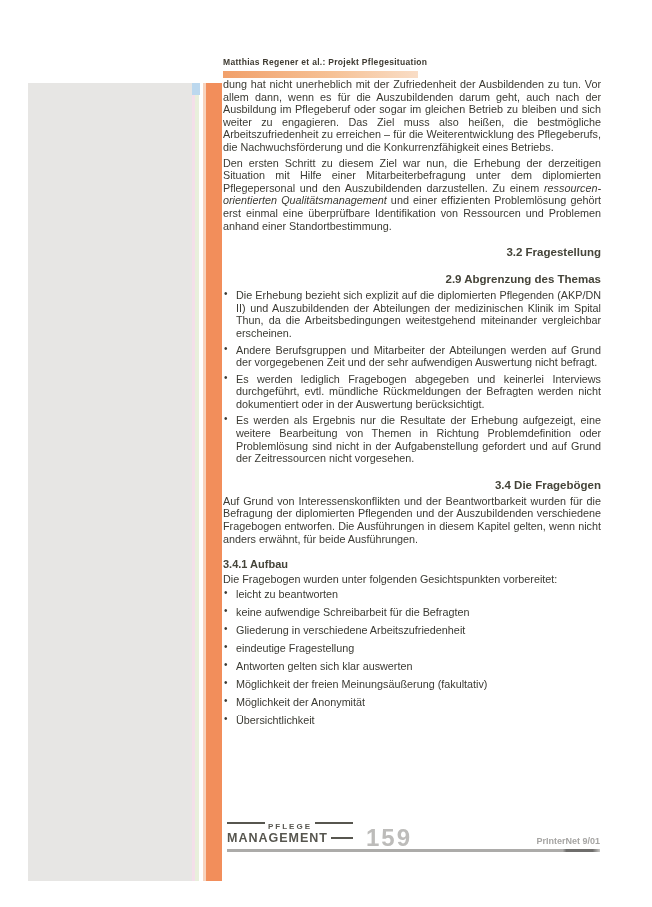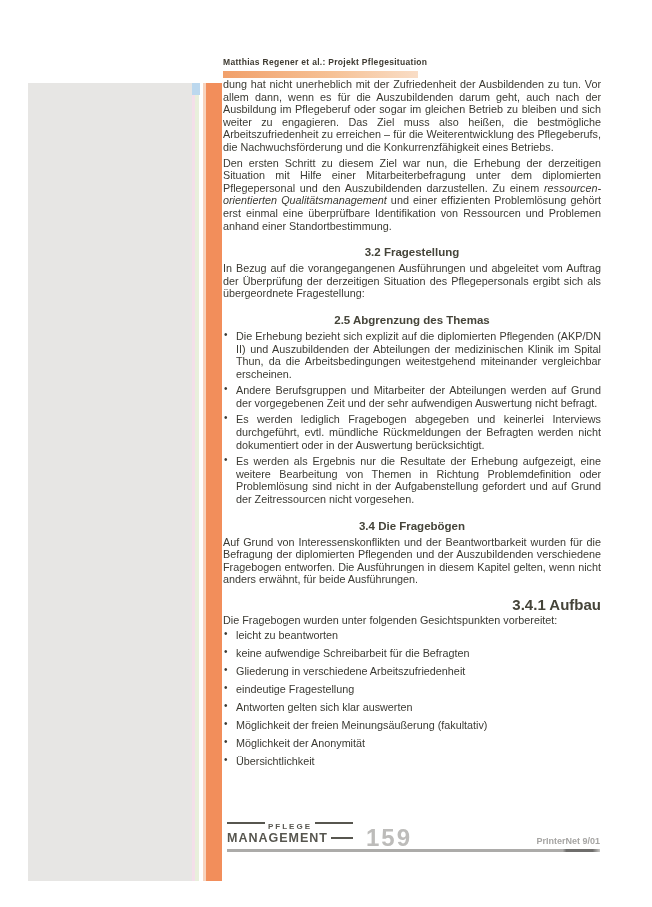--- a/index.html
+++ b/index.html
@@ -27,25 +27,25 @@
 
   
   .content {
     position:absolute; left:223px; top:78px; width:378px;
     font-size:10.8px; line-height:12.6px; color:#3B3A33; text-align:justify;
   }
   .content p { margin:0 0 3px 0; }
   .content p.tight { margin:0; }
   h2.sec {
     font-size:11.5px; line-height:13px; font-weight:bold; color:#454439;
-    margin:14px 0 3px 0; text-align:center;
+    margin:14px 0 3px 0; text-align:right;
   }
   h3.subsec {
-    font-size:15px; line-height:12px; font-weight:bold; color:#454439;
-    margin:13px 0 3px 0; text-align:right;
+    font-size:11px; line-height:12px; font-weight:bold; color:#454439;
+    margin:13px 0 3px 0; text-align:left;
   }
   .it { font-style:italic; }
   ul.blist { list-style:none; margin:2px 0 3px 0; padding:0; }
   ul.blist li { position:relative; padding-left:13px; margin:0 0 4px 0; }
   ul.blist.wide li { margin:0 0 5.5px 0; }
   ul.blist .dot { position:absolute; left:1px; top:-1px; font-size:10px; color:#3B3A33; }
   ul.blist .btext { display:block; text-align:justify; }
   ul.blist.wide .btext { text-align:left; }
 
   
@@ -85,23 +85,22 @@
     <span class="rh-band"></span>
   </div>
 
   <div class="content">
 
     <p>dung hat nicht unerheblich mit der Zufriedenheit der Ausbildenden zu tun. Vor allem dann, wenn es für die Auszubildenden darum geht, auch nach der Ausbildung im Pflegeberuf oder sogar im gleichen Betrieb zu bleiben und sich weiter zu engagieren. Das Ziel muss also heißen, die bestmögliche Arbeitszufriedenheit zu erreichen – für die Weiterentwicklung des Pflegeberufs, die Nachwuchsförderung und die Konkurrenzfähigkeit eines Betriebs.</p>
 
     <p><span>Den ersten Schritt zu diesem Ziel war nun, die Erhebung der derzeitigen Situation mit Hilfe einer Mitarbeiterbefragung unter dem diplomierten Pflegepersonal und den Auszubildenden darzustellen. Zu einem </span><span class="it">ressourcen-orientierten Qualitätsmanagement</span><span> und einer effizienten Problemlösung gehört erst einmal eine überprüfbare Identifikation von Ressourcen und Problemen anhand einer Standortbestimmung.</span></p>
 
     <h2 class="sec">3.2 Fragestellung</h2>
-    <p class="tight">In Bezug auf die vorangegangenen Ausführungen und abgeleitet vom Auftrag der Überprüfung der derzeitigen Situation des Pflegepersonals ergibt sich als übergeordnete Fragestellung:</p>
 
-    <h2 class="sec">2.5 Abgrenzung des Themas</h2>
+    <h2 class="sec">2.9 Abgrenzung des Themas</h2>
     <ul class="blist">
       <li>
           <span class="dot">•</span>
           <span class="btext">Die Erhebung bezieht sich explizit auf die diplomierten Pflegenden (AKP/DN II) und Auszubildenden der Abteilungen der medizinischen Klinik im Spital Thun, da die Arbeitsbedingungen weitestgehend miteinander vergleichbar erscheinen.</span>
         </li>
       <li>
           <span class="dot">•</span>
           <span class="btext">Andere Berufsgruppen und Mitarbeiter der Abteilungen werden auf Grund der vorgegebenen Zeit und der sehr aufwendigen Auswertung nicht befragt.</span>
         </li>
       <li>

